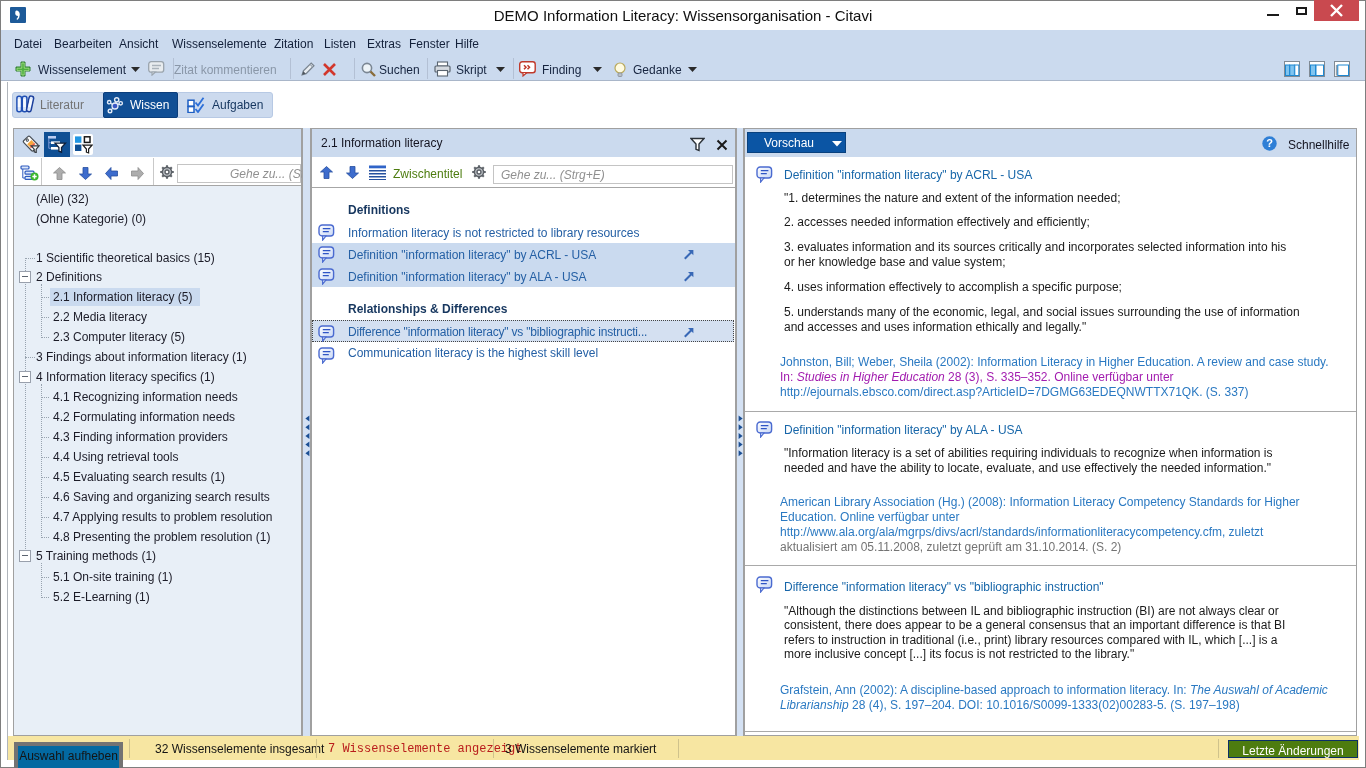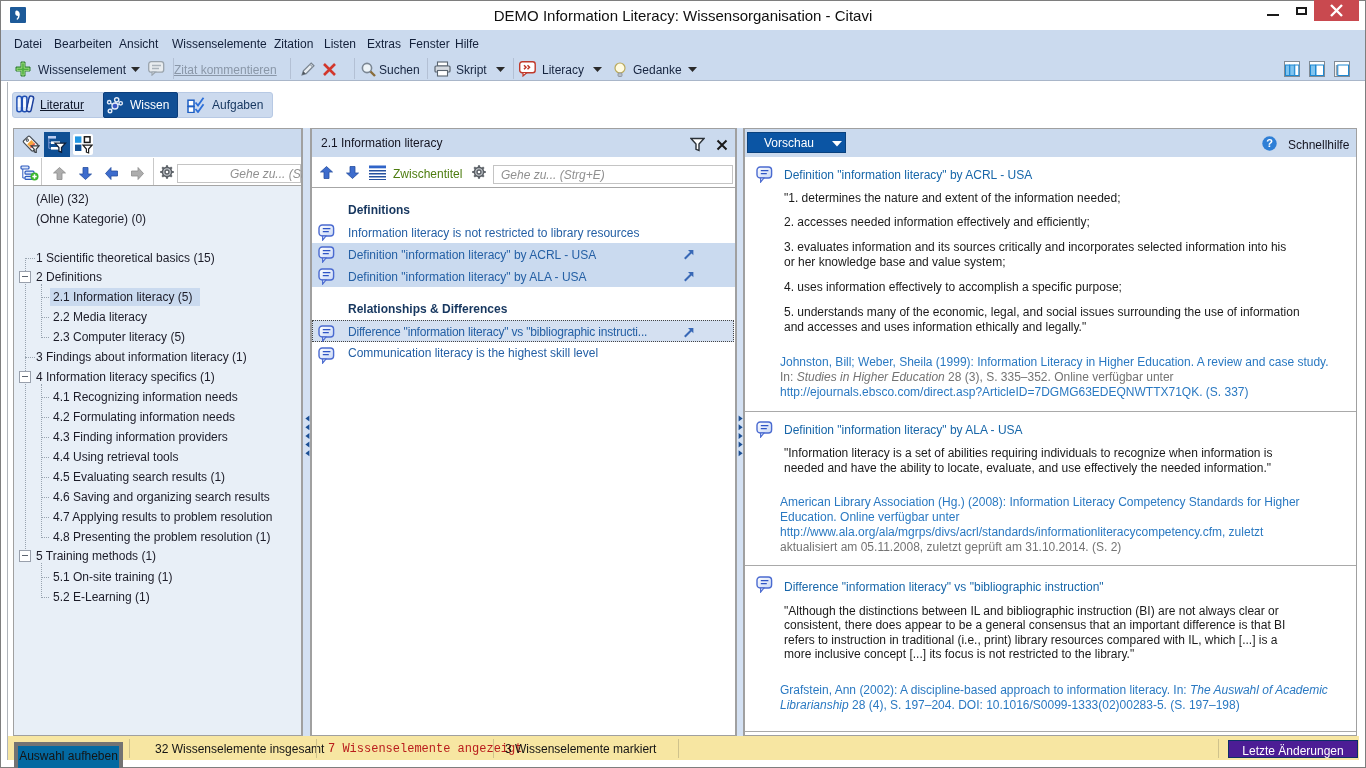--- a/index.html
+++ b/index.html
@@ -51,21 +51,21 @@
   <svg class="abs" style="left:131px;top:67px;" width="9" height="6">
       <path d="M0 0h9L4.5 5z" fill="#2a2a2a"></path>
     </svg>
   <div class="abs sepv" style="left:173px;top:58px;height:21px;"></div>
 
   <svg class="abs" style="left:148px;top:61px;" width="17" height="15" viewBox="0 0 17 15">
     <rect x="0.7" y="0.7" width="15" height="10.5" rx="2.5" fill="#e8ecef" stroke="#9aa4ad" stroke-width="1.3"></rect>
     <path d="M4 11 L4 14.2 L7.5 11z" fill="#e8ecef" stroke="#9aa4ad" stroke-width="1.1"></path>
     <path d="M4 4.5h9M4 7.5h7" stroke="#aab3bb" stroke-width="1.3"></path>
   </svg>
-  <span class="abs" style="left:174px;top:63px;color:#8a97a8;text-decoration:underline;">Zitat kommentieren</span>
+  <span class="abs" style="left:174px;top:63px;color:#8a97a8;">Zitat kommentieren</span>
   <div class="abs sepv" style="left:290px;top:58px;height:21px;"></div>
 
   <svg class="abs" style="left:299px;top:60px;" width="18" height="18" viewBox="0 0 18 18">
     <path d="M3.2 14.8 L4.4 10.9 L12.2 3.1 L14.9 5.8 L7.1 13.6z" fill="#e9edf1" stroke="#79848f" stroke-width="1.3"></path>
     <path d="M11 4.3 L13.7 7" stroke="#9aa5b0" stroke-width="1.2"></path>
     <path d="M3.2 14.8 L4.3 11.2 L6.8 13.7z" fill="#4e565e"></path>
   </svg>
 
   <svg class="abs" style="left:322px;top:62px;" width="15" height="15">
       <path d="M2 2 L13 13 M13 2 L2 13" stroke="#d2372c" stroke-width="2.6"></path>
@@ -89,21 +89,21 @@
   <svg class="abs" style="left:496px;top:67px;" width="9" height="6">
       <path d="M0 0h9L4.5 5z" fill="#2a2a2a"></path>
     </svg>
   <div class="abs sepv" style="left:513px;top:58px;height:21px;"></div>
 
   <svg class="abs" style="left:519px;top:61px;" width="17" height="16" viewBox="0 0 17 16">
     <rect x="0.7" y="0.7" width="15.5" height="11" rx="2.5" fill="#fff" stroke="#c0392b" stroke-width="1.4"></rect>
     <path d="M4 11.5 L4 15 L8 11.5z" fill="#fff" stroke="#c0392b" stroke-width="1.2"></path>
     <path d="M5 4.2 L7 6.2 L5 8.2 M8.5 4.2 L10.5 6.2 L8.5 8.2" stroke="#c0392b" stroke-width="1.5" fill="none"></path>
   </svg>
-  <span class="abs" style="left:542px;top:63px;">Literacy</span>
+  <span class="abs" style="left:542px;top:63px;">Finding</span>
   <svg class="abs" style="left:593px;top:67px;" width="9" height="6">
       <path d="M0 0h9L4.5 5z" fill="#2a2a2a"></path>
     </svg>
 
   <svg class="abs" style="left:612px;top:61px;" width="16" height="17" viewBox="0 0 16 17">
     <circle cx="8" cy="7" r="5" fill="#fffbe0" stroke="#b9a95c" stroke-width="1.2"></circle>
     <rect x="6" y="12" width="4" height="3.5" rx="1" fill="#b9c0c7" stroke="#858c93" stroke-width="0.8"></rect>
   </svg>
   <span class="abs" style="left:633px;top:63px;">Gedanke</span>
   <svg class="abs" style="left:688px;top:67px;" width="9" height="6">
@@ -134,21 +134,21 @@
 <svg class="abs" style="left:16px;top:95px;" width="19" height="18" viewBox="0 0 19 18">
   <rect x="0.9" y="1.2" width="4.6" height="15.6" rx="2" fill="#dce8fb" stroke="#2050b5" stroke-width="1.5"></rect>
   <rect x="1.9" y="4" width="2.5" height="8" fill="#f6faff"></rect>
   <rect x="6.3" y="1.2" width="4.6" height="15.6" rx="2" fill="#dce8fb" stroke="#2050b5" stroke-width="1.5"></rect>
   <rect x="7.3" y="4" width="2.5" height="8" fill="#f6faff"></rect>
   <g transform="rotate(12 14 9)">
     <rect x="11.8" y="1" width="4.6" height="15.8" rx="2" fill="#dce8fb" stroke="#1c3f9c" stroke-width="1.5"></rect>
     <rect x="12.8" y="4" width="2.5" height="8" fill="#f6faff"></rect>
   </g>
 </svg>
-<span class="abs t12" style="left:40px;top:98px;color:#0f172a;text-decoration:underline;">Literatur</span>
+<span class="abs t12" style="left:40px;top:98px;color:#737373;">Literatur</span>
 
 <svg class="abs" style="left:106px;top:96px;" width="18" height="18" viewBox="0 0 18 18">
   <g stroke="#dce6f4" stroke-width="1.2">
     <path d="M9 10 L10.5 4.5 M9 10 L3.5 6.5 M9 10 L14 7.5 M9 10 L4.5 14.5"></path>
   </g>
   <circle cx="9" cy="10" r="3" fill="#3a57c4" stroke="#e5ecf8" stroke-width="1.3"></circle>
   <circle cx="10.7" cy="3.8" r="2.1" fill="#114f95" stroke="#e5ecf8" stroke-width="1.4"></circle>
   <circle cx="3.2" cy="6.2" r="1.7" fill="#114f95" stroke="#e5ecf8" stroke-width="1.4"></circle>
   <circle cx="14.7" cy="7.3" r="1.7" fill="#114f95" stroke="#e5ecf8" stroke-width="1.4"></circle>
   <circle cx="4" cy="15" r="1.8" fill="#114f95" stroke="#e5ecf8" stroke-width="1.4"></circle>
@@ -411,22 +411,22 @@
         <use href="#bub"></use>
       </svg>
     <span class="abs" style="left:39px;top:39px;color:#1766a9;">Definition "information literacy" by ACRL - USA</span>
     <span class="abs" style="left:39px;top:61.5px;">"1. determines the nature and extent of the information needed;</span>
     <span class="abs" style="left:39px;top:86px;">2. accesses needed information effectively and efficiently;</span>
     <span class="abs" style="left:39px;top:111px;">3. evaluates information and its sources critically and incorporates selected information into his</span>
     <span class="abs" style="left:39px;top:125.6px;">or her knowledge base and value system;</span>
     <span class="abs" style="left:39px;top:150.5px;">4. uses information effectively to accomplish a specific purpose;</span>
     <span class="abs" style="left:39px;top:175.5px;">5. understands many of the economic, legal, and social issues surrounding the use of information</span>
     <span class="abs" style="left:39px;top:190.5px;">and accesses and uses information ethically and legally."</span>
-    <span class="abs" style="left:35px;top:226px;color:#2a79c2;">Johnston, Bill; Weber, Sheila (1999): Information Literacy in Higher Education. A review and case study.</span>
-    <span class="abs" style="left:35px;top:241px;color:#737373;">In: <i>Studies in Higher Education</i> 28 (3), S. 335–352. Online verfügbar unter</span>
+    <span class="abs" style="left:35px;top:226px;color:#2a79c2;">Johnston, Bill; Weber, Sheila (2002): Information Literacy in Higher Education. A review and case study.</span>
+    <span class="abs" style="left:35px;top:241px;color:#a21caf;">In: <i>Studies in Higher Education</i> 28 (3), S. 335–352. Online verfügbar unter</span>
     <span class="abs" style="left:35px;top:256px;color:#2a79c2;">http://ejournals.ebsco.com/direct.asp?ArticleID=7DGMG63EDEQNWTTX71QK. (S. 337)</span>
     <div class="abs" style="left:0;top:282px;width:611px;height:1px;background:#a9a9a9;"></div>
     <svg class="abs" style="left:11px;top:292px;" width="18" height="17">
         <use href="#bub"></use>
       </svg>
     <span class="abs" style="left:39px;top:294px;color:#1766a9;">Definition "information literacy" by ALA - USA</span>
     <span class="abs" style="left:39px;top:317px;">"Information literacy is a set of abilities requiring individuals to recognize when information is</span>
     <span class="abs" style="left:39px;top:332px;">needed and have the ability to locate, evaluate, and use effectively the needed information."</span>
     <span class="abs" style="left:35px;top:366px;color:#2a79c2;">American Library Association (Hg.) (2008): Information Literacy Competency Standards for Higher</span>
     <span class="abs" style="left:35px;top:381px;color:#2a79c2;">Education. Online verfügbar unter</span>
@@ -452,16 +452,16 @@
     <span class="t12" style="color:#141414;">Auswahl aufheben</span>
   </div>
   <div class="abs" style="left:121px;top:3px;width:1px;height:19px;background:#cfc28c;"></div>
   <span class="abs t12" style="left:147px;top:6px;color:#141414;">32 Wissenselemente insgesamt</span>
   <div class="abs" style="left:308px;top:3px;width:1px;height:19px;background:#cfc28c;"></div>
   <span class="abs t12" style="left:320px;top:6px;color:#b91c1c;font-family:Liberation Mono, monospace;">7 Wissenselemente angezeigt</span>
   <div class="abs" style="left:485px;top:3px;width:1px;height:19px;background:#cfc28c;"></div>
   <span class="abs t12" style="left:497px;top:6px;color:#141414;">3 Wissenselemente markiert</span>
   <div class="abs" style="left:670px;top:3px;width:1px;height:19px;background:#cfc28c;"></div>
   <div class="abs" style="left:1210px;top:3px;width:1px;height:19px;background:#cfc28c;"></div>
-  <div class="abs" style="left:1220px;top:4px;width:130px;height:18px;background:#4c1d95;border:1px solid #0c2f66;text-align:center;">
+  <div class="abs" style="left:1220px;top:4px;width:130px;height:18px;background:#4d7c0f;border:1px solid #0c2f66;text-align:center;">
     <span class="t12" style="color:#fff;">Letzte Änderungen</span>
   </div>
 </div>
 
 </body></html>

